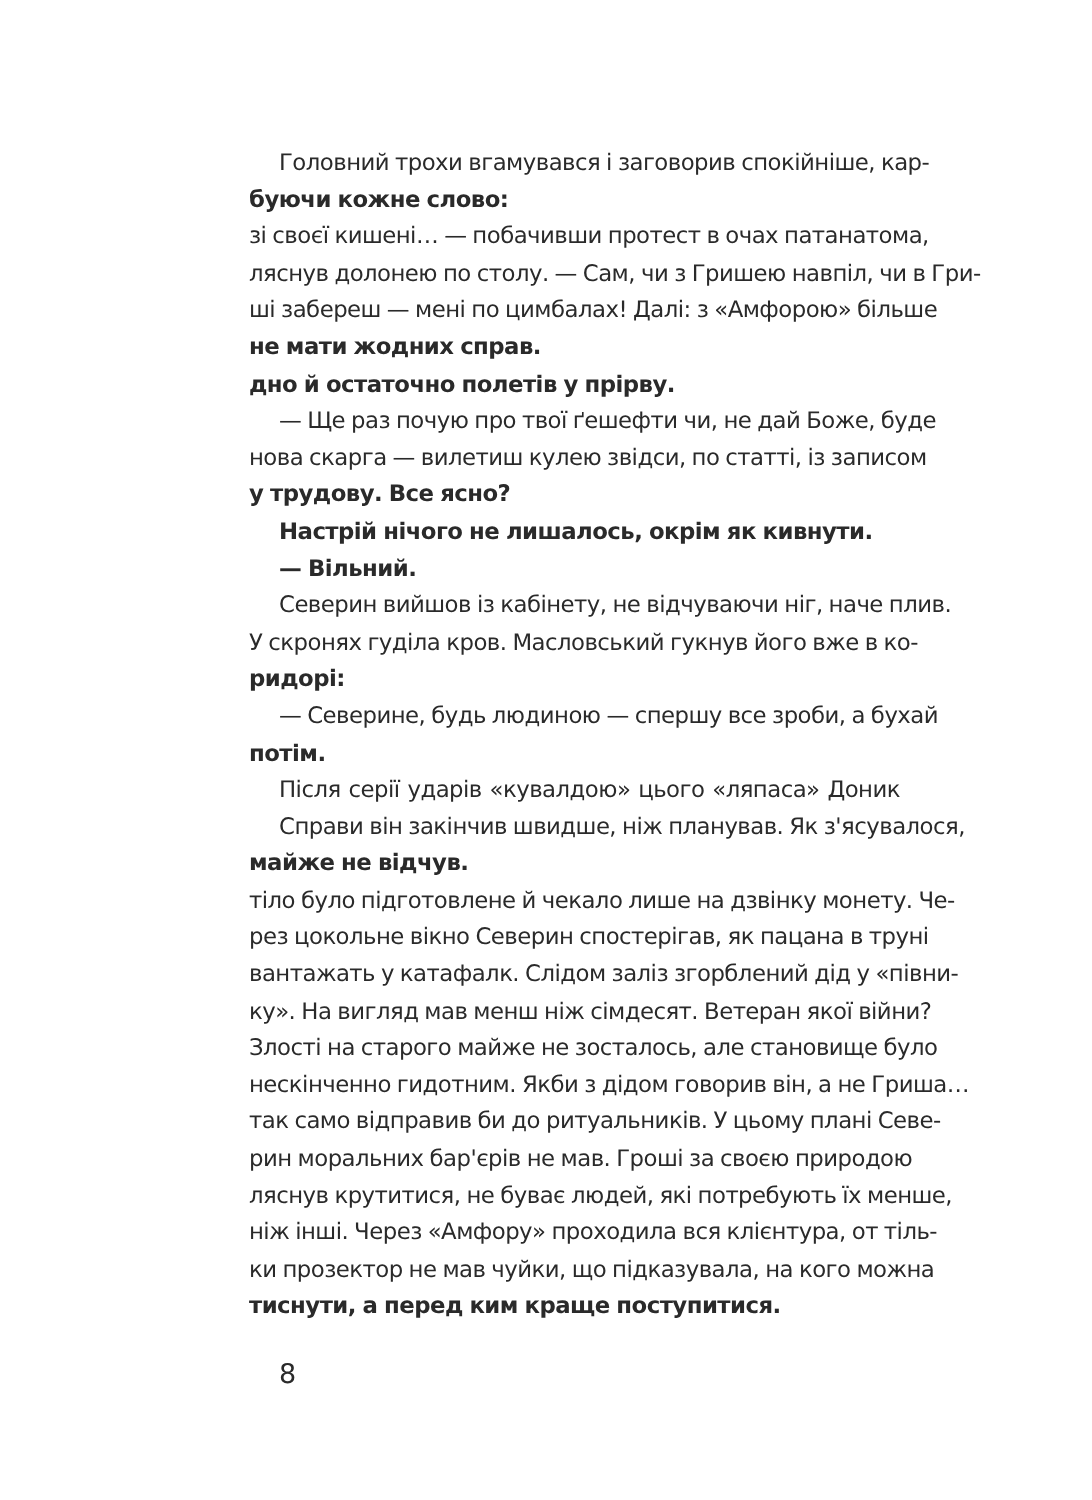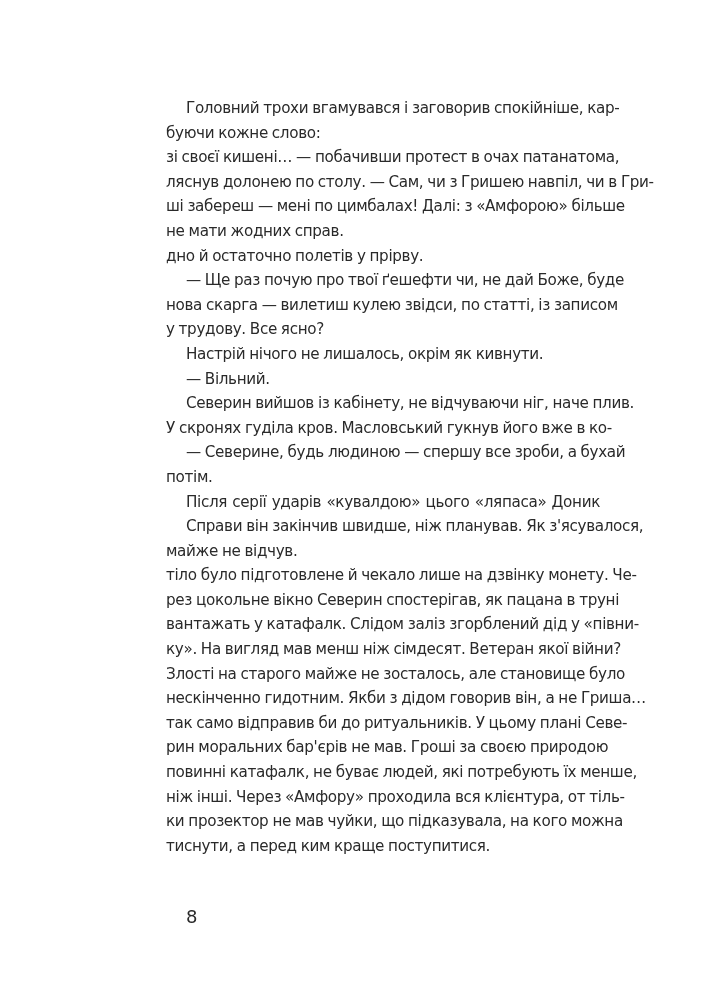--- a/index.html
+++ b/index.html
@@ -33,20 +33,21 @@
     }
     .line {
       height: 24.6px;
       line-height: 24.6px;
       white-space: nowrap;
       text-align: justify;
       text-align-last: justify;
     }
     .line.last {
       text-align-last: left;
+      font-weight: bold;
     }
     .line.indent {
       padding-left: 20px;
     }
     .page-number {
       position: absolute;
       left: 186px;
       top: 906px;
       font-family: "DejaVu Sans", sans-serif;
       font-size: 18px;
@@ -65,32 +66,33 @@
       <div class="line">ші забереш — мені по цимбалах! Далі: з «Амфорою» більше</div>
       <div class="line last">не мати жодних справ.</div>
       <div class="line last">дно й остаточно полетів у прірву.</div>
       <div class="line indent">— Ще раз почую про твої ґешефти чи, не дай Боже, буде</div>
       <div class="line">нова скарга — вилетиш кулею звідси, по статті, із записом</div>
       <div class="line last">у трудову. Все ясно?</div>
       <div class="line indent last">Настрій нічого не лишалось, окрім як кивнути.</div>
       <div class="line indent last">— Вільний.</div>
       <div class="line indent">Северин вийшов із кабінету, не відчуваючи ніг, наче плив.</div>
       <div class="line">У скронях гуділа кров. Масловський гукнув його вже в ко-</div>
+      <div class="line last">ридорі:</div>
       <div class="line indent">— Северине, будь людиною — спершу все зроби, а бухай</div>
       <div class="line last">потім.</div>
       <div class="line indent">Після серії ударів «кувалдою» цього «ляпаса» Доник</div>
       <div class="line indent">Справи він закінчив швидше, ніж планував. Як з'ясувалося,</div>
       <div class="line last">майже не відчув.</div>
       <div class="line">тіло було підготовлене й чекало лише на дзвінку монету. Че-</div>
       <div class="line">рез цокольне вікно Северин спостерігав, як пацана в труні</div>
       <div class="line">вантажать у катафалк. Слідом заліз згорблений дід у «півни-</div>
       <div class="line">ку». На вигляд мав менш ніж сімдесят. Ветеран якої війни?</div>
       <div class="line">Злості на старого майже не зосталось, але становище було</div>
       <div class="line">нескінченно гидотним. Якби з дідом говорив він, а не Гриша…</div>
       <div class="line">так само відправив би до ритуальників. У цьому плані Севе-</div>
       <div class="line">рин моральних бар'єрів не мав. Гроші за своєю природою</div>
-      <div class="line">повинні катафалк, не буває людей, які потребують їх менше,</div>
+      <div class="line">ляснув крутитися, не буває людей, які потребують їх менше,</div>
       <div class="line">ніж інші. Через «Амфору» проходила вся клієнтура, от тіль-</div>
       <div class="line">ки прозектор не мав чуйки, що підказувала, на кого можна</div>
       <div class="line last">тиснути, а перед ким краще поступитися.</div>
     </div>
   <div class="page-number">8</div>
 </div>
 
 </body></html>

